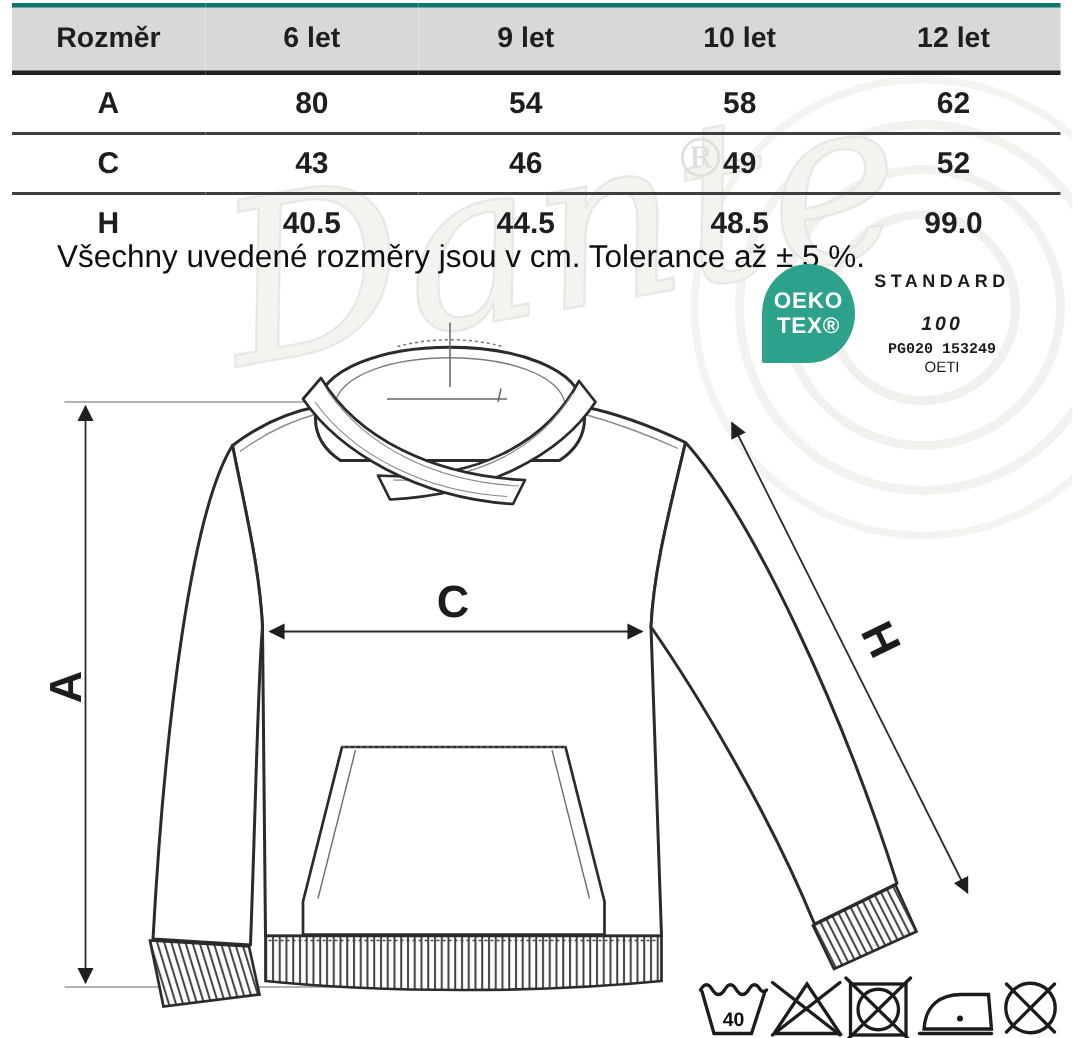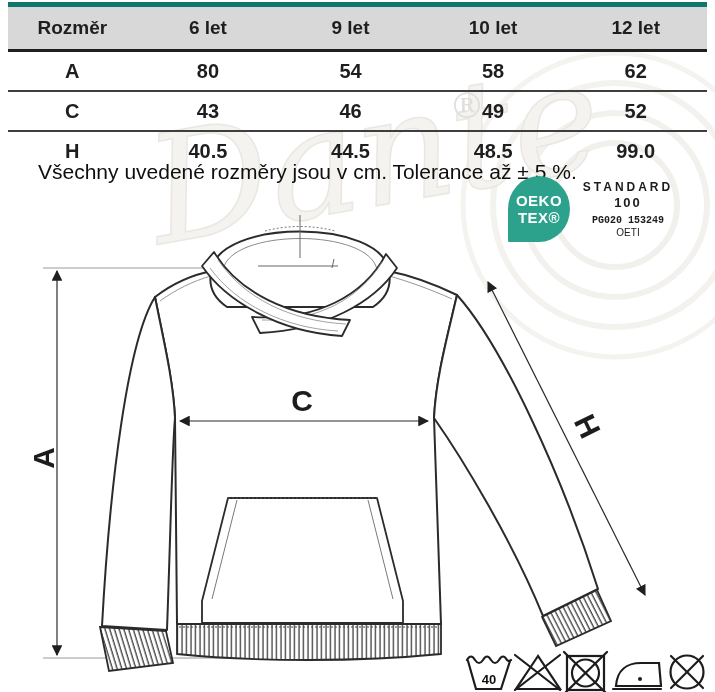--- a/index.html
+++ b/index.html
@@ -5,35 +5,35 @@
   html,body{margin:0;padding:0;background:#fff;}
   .page{position:relative;width:715px;height:692px;background:#ffffff;overflow:hidden;
         font-family:"Liberation Sans",sans-serif;color:#1e1e1e;}
   .layer{position:absolute;left:0;top:0;}
   #watermark{z-index:0;}
   .content{z-index:1;}
 
   
   table.size-table{position:absolute;left:8px;top:2px;width:699px;border-collapse:collapse;z-index:2;}
   table.size-table th{background:#d8d8d8;font-size:19px;font-weight:700;height:40px;
-                      border-top:5px solid #0f766e;border-bottom:3px solid #1f1f1f;text-align:center;}
+                      border-top:3px solid #0f766e;border-bottom:3px solid #1f1f1f;text-align:center;}
   table.size-table td{height:36px;font-size:20px;font-weight:700;text-align:center;background:transparent;}
   table.size-table tbody tr + tr td{border-top:2px solid #3e3e3e;}
 
   
   .note{position:absolute;left:38px;top:160px;font-size:21px;font-weight:500;color:#0e0e0e;z-index:2;}
 
   
   .oeko{position:absolute;left:508px;top:176px;display:flex;gap:10px;z-index:2;align-items:flex-start;}
   .oeko-shape{width:62px;height:66px;background:#2ca28c;border-radius:50% 50% 50% 2%;
               display:flex;flex-direction:column;align-items:center;justify-content:center;
               color:#fff;font-weight:700;font-size:15px;line-height:1.15;letter-spacing:.5px;}
   .oeko-right{text-align:center;color:#1c1c1c;width:96px;padding-top:4px;}
   .oeko-std{font-size:12px;font-weight:700;letter-spacing:3px;}
-  .oeko-num{font-size:13px;font-weight:700;letter-spacing:2px;margin-top:1px;}
+  .oeko-num{font-size:13px;font-weight:700;letter-spacing:2px;margin-top:14px;font-style:italic;}
   .oeko-cert{font-size:10px;font-weight:700;margin-top:5px;font-family:Liberation Mono, monospace;}
   .oeko-oeti{font-size:10px;font-weight:400;margin-top:1px;}
 
   svg text.dim{font-family:"Liberation Sans",sans-serif;font-size:30px;font-weight:600;fill:#1c1c1c;}
   svg text.temp{font-family:"Liberation Sans",sans-serif;font-size:13px;font-weight:700;fill:#111;}
   svg text.wm{font-family:"DejaVu Serif",serif;font-style:italic;}
 </style>
 </head>
 <body>
 

